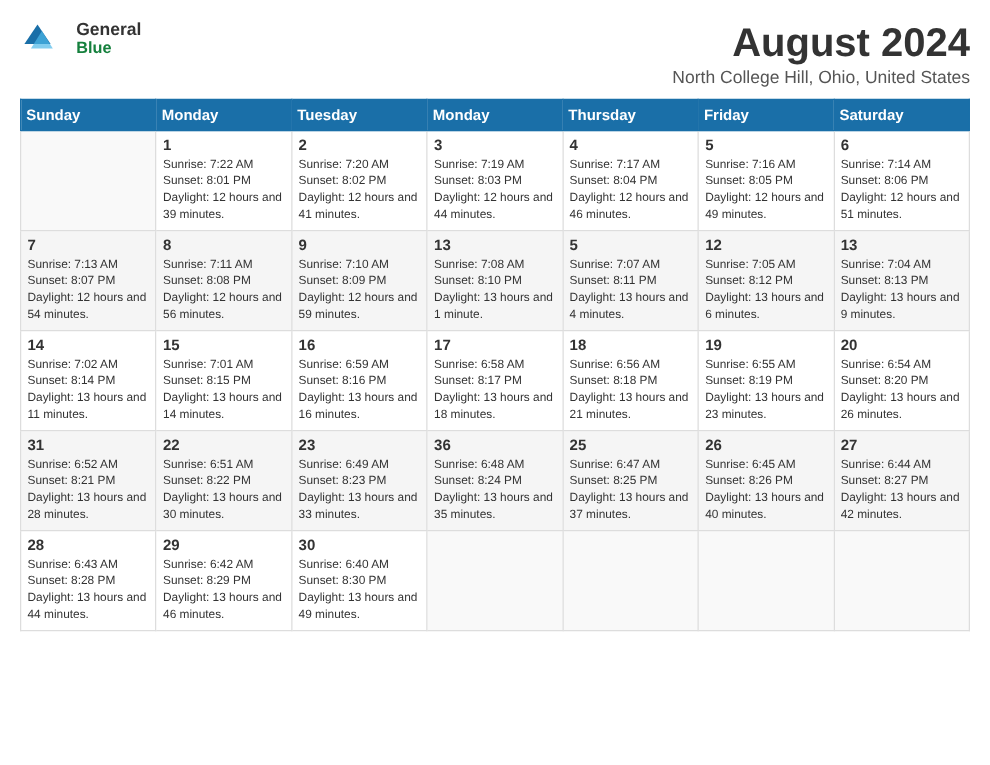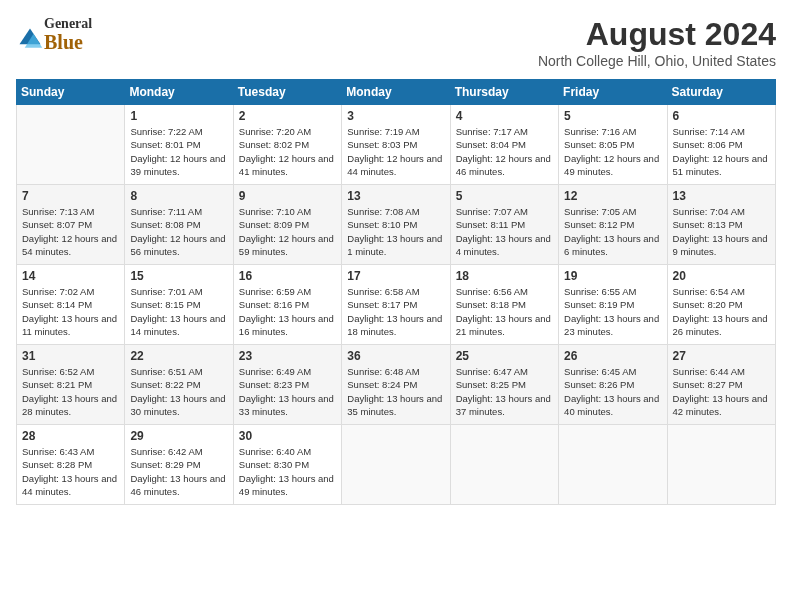--- a/index.html
+++ b/index.html
@@ -11,38 +11,37 @@
       padding: 16px;
     }
     .header {
       display: flex;
       justify-content: space-between;
       align-items: flex-start;
       margin-bottom: 10px;
     }
     .logo {
       display: flex;
-      align-items: flex-end;
-      gap: 0;
-      font-family: Liberation Serif, serif;
+      align-items: flex-start;
+      gap: 17px;
     }
     .logo-text {
       display: flex;
       flex-direction: column;
       line-height: 1.1;
     }
     .logo-general {
       font-size: 14px;
       font-weight: bold;
       color: #333;
     }
     .logo-blue {
-      font-size: 20px;
-      font-weight: bold;
-      color: #a16207;
+      font-size: 13px;
+      font-weight: bold;
+      color: #15803d;
     }
     .logo-icon {
       width: 28px;
       height: 28px;
     }
     .title-block {
       text-align: right;
     }
     .calendar-title {
       font-size: 32px;

